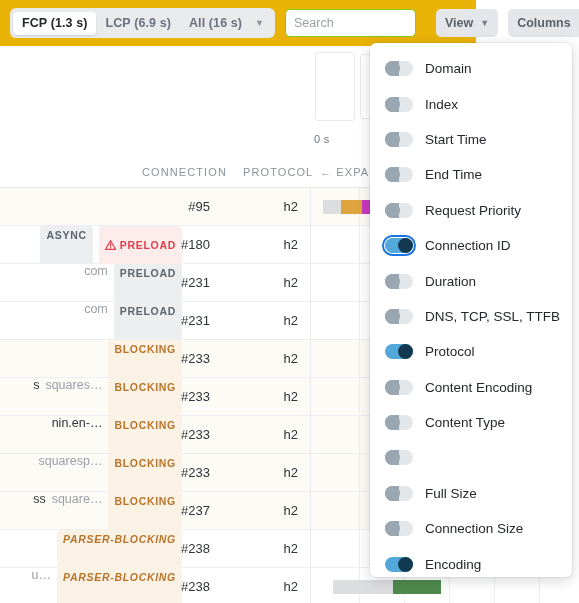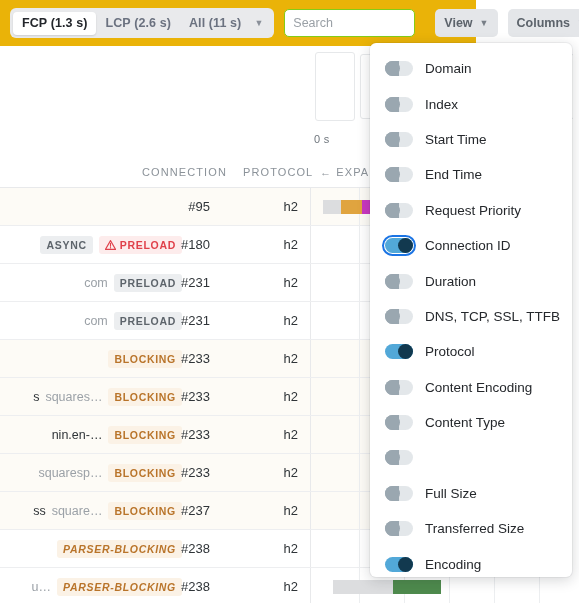--- a/index.html
+++ b/index.html
@@ -79,21 +79,21 @@
   .th-expand     { position: absolute; left: 320px; }
 
   .rows { position: relative; }
   .row {
     height: 38px; position: relative; display: flex; align-items: center;
     border-bottom: 1px solid #edeef0; background:#ffffff;
   }
   .row.tint { background: #fdfbf6; text-decoration: underline; }
   .c-url {
     position: absolute; right: 318px; top: 0; height: 38px;
-    display: flex; align-items: center; justify-content: flex-end; gap: 6px;
+    display: flex; justify-content: flex-end; gap: 6px;
     white-space: nowrap; overflow: hidden; left: 0; padding-left: 2px;
   }
   .url-main { font-size: 12.5px; color: #2f3438; }
   .url-sub  { font-size: 12.5px; color: #9ba1a7; }
   .badge {
     font-size: 10.5px; font-weight: 700; letter-spacing: .7px;
     padding: 3px 6px; border-radius: 3px; white-space: nowrap;
   }
   .badge.async   { background:#eceef0; color:#5d646b; }
   .badge.preload-warn { background:#fdecec; color:#e0404a; display:inline-flex; align-items:center; gap:4px; }
@@ -149,22 +149,22 @@
   .blue-tick { position:absolute; left:545px; top:240px; width:8px; height:6px; background:#9db9d6; }
 </style>
 </head>
 <body>
 
 <div id="app">
 
   <div class="toolbar">
     <div class="segmented">
       <button class="seg-btn active">FCP (1.3 s)</button>
-      <button class="seg-btn">LCP (2.6 s)</button>
-      <button class="seg-btn">All (11 s)</button>
+      <button class="seg-btn">LCP (6.9 s)</button>
+      <button class="seg-btn">All (16 s)</button>
       <span class="seg-caret">▼</span>
     </div>
     <input class="search-box" type="text" placeholder="Search" style="">
     <div style="flex:1"></div>
     <button class="pill-btn">
       <span>View</span>
       <span class="car">▼</span>
     </button>
     <button class="pill-btn">
       <span>Columns</span>
@@ -441,21 +441,21 @@
         <div class="dd-item">
           <span class="tgl">
             <span class="knob"></span>
           </span>
           <span class="dd-label">Full Size</span>
         </div>
         <div class="dd-item">
           <span class="tgl">
             <span class="knob"></span>
           </span>
-          <span class="dd-label">Transferred Size</span>
+          <span class="dd-label">Connection Size</span>
         </div>
         <div class="dd-item">
           <span class="tgl on">
             <span class="knob"></span>
           </span>
           <span class="dd-label">Encoding</span>
         </div>
       </div>
   </div>
 

